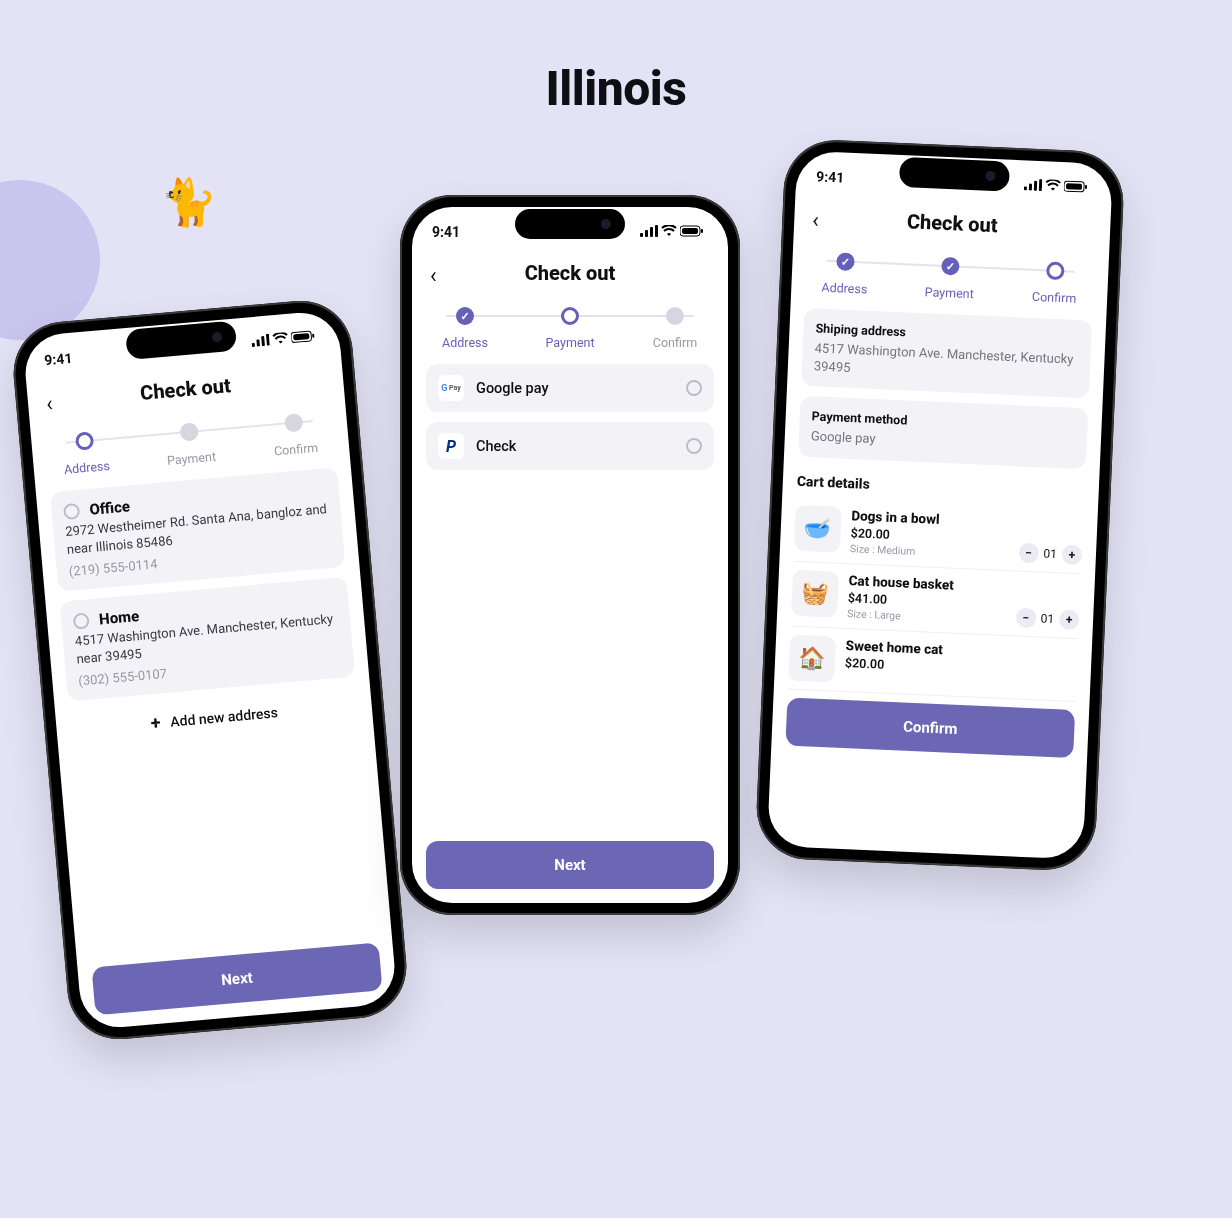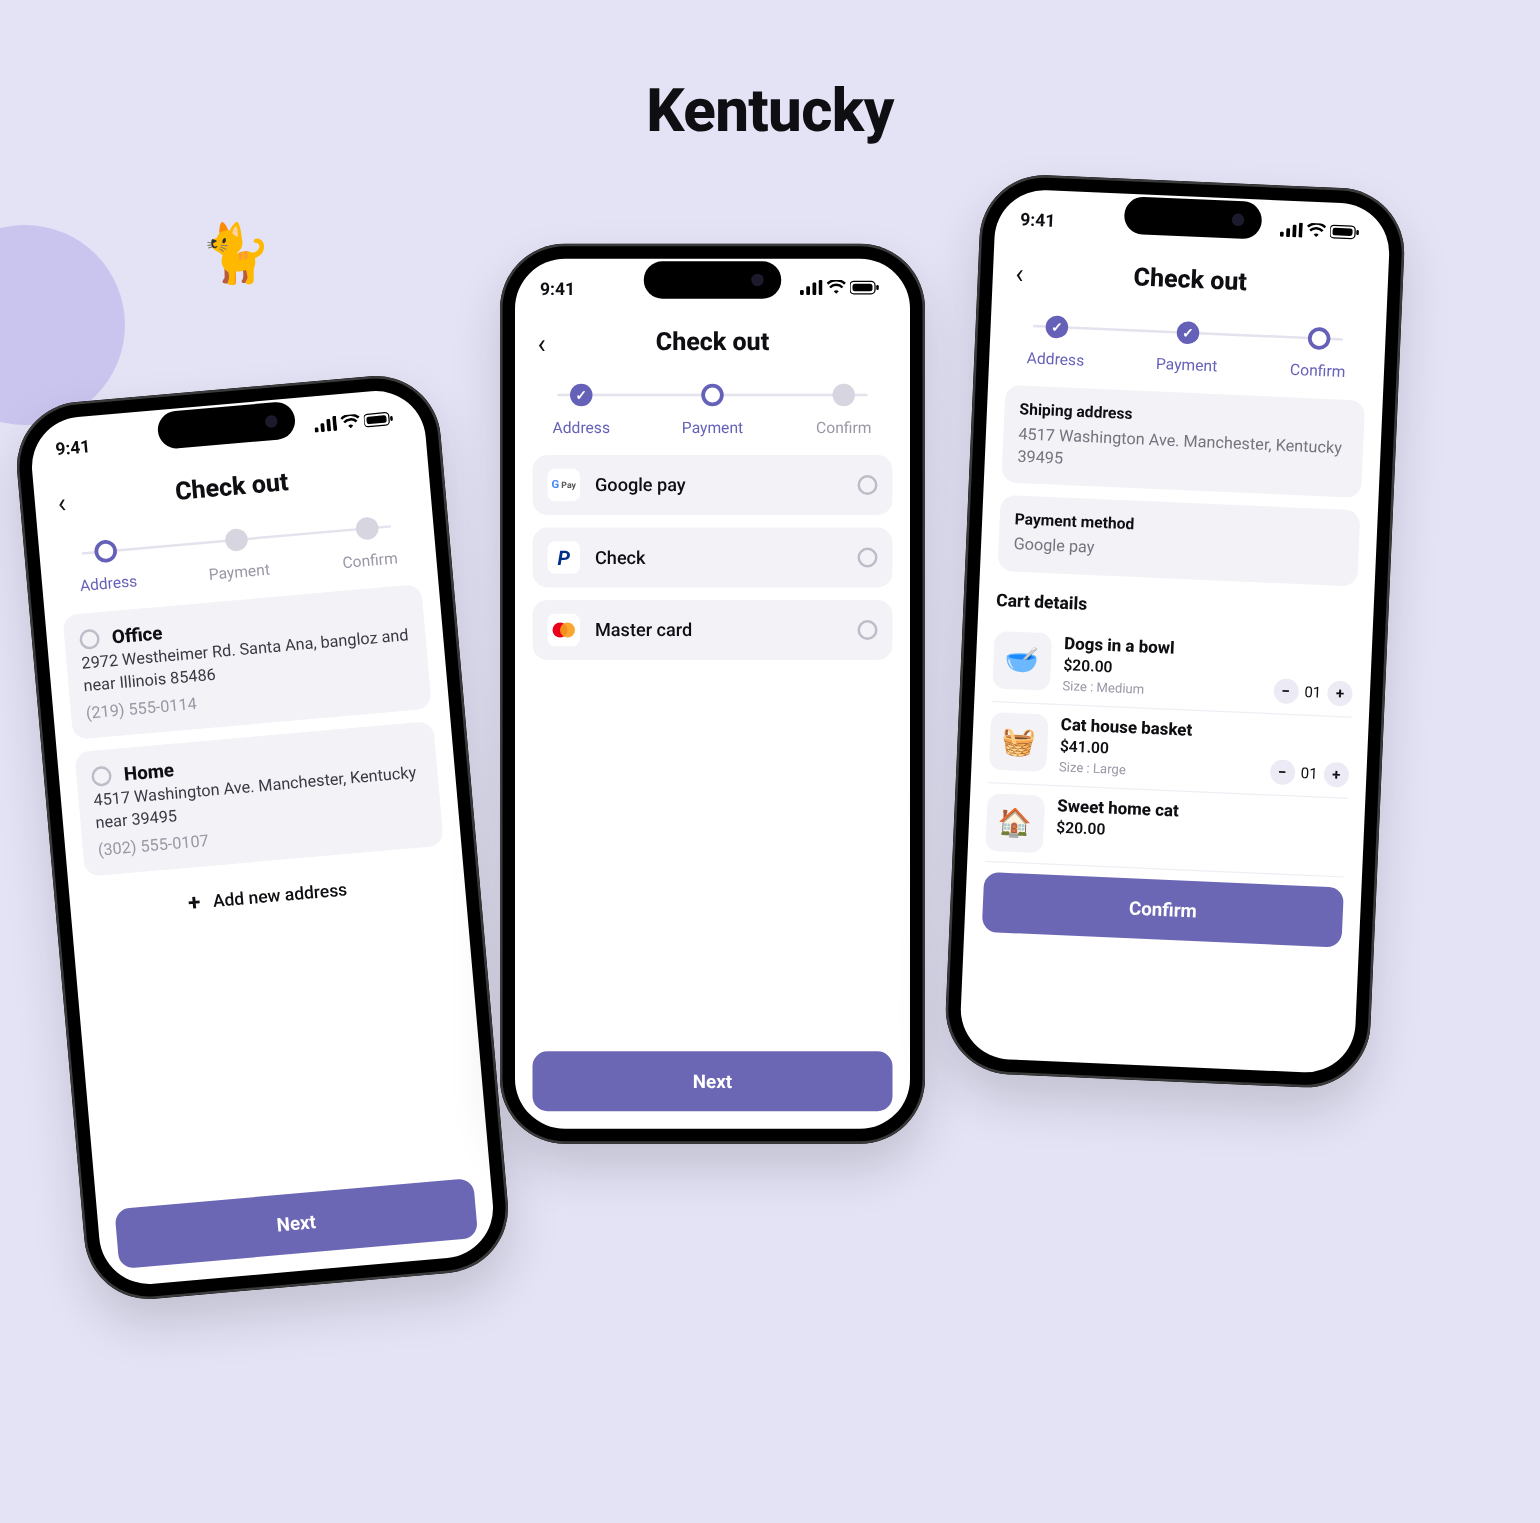--- a/index.html
+++ b/index.html
@@ -145,21 +145,21 @@
   #phone-3 .screen { padding-bottom: 12px; }
   #phone-3 .cta { margin-top: 8px; }
 </style>
 </head>
 <body>
 
 <div class="bg-circle"></div>
 <div class="cat">🐈</div>
 <div class="sparkle">✕</div>
 
-<h1 class="page-title">Kentucky</h1>
+<h1 class="page-title">Illinois</h1>
 
 <div class="phone" id="phone-1">
   <div class="island"></div>
   <div class="screen">
     <div class="status-bar">
       <span>9:41</span>
       <span class="status-icons">
         <span>
           <svg width="18" height="12" viewBox="0 0 18 12">
               <rect x="0" y="8" width="3" height="4" rx="1" fill="#000"></rect>
@@ -285,30 +285,20 @@
           <span style="color:#555;font-size:7px">&nbsp;Pay</span>
         </span>
       <span class="pay-label">Google pay</span>
       <span class="radio-o"></span>
     </div>
     <div class="pay-row">
       <span class="pay-ico" style="color:#003087;font-size:16px;font-style:italic">P</span>
       <span class="pay-label">Check</span>
       <span class="radio-o"></span>
     </div>
-    <div class="pay-row">
-      <span class="pay-ico">
-        <svg width="22" height="14" viewBox="0 0 22 14">
-            <circle cx="8" cy="7" r="6" fill="#EB001B"></circle>
-            <circle cx="14" cy="7" r="6" fill="#F79E1B" fill-opacity="0.9"></circle>
-          </svg>
-      </span>
-      <span class="pay-label">Master card</span>
-      <span class="radio-o"></span>
-    </div>
 
     <div class="cta">Next</div>
   </div>
 </div>
 
 <div class="phone" id="phone-3">
   <div class="island"></div>
   <div class="screen">
     <div class="status-bar">
       <span>9:41</span>

